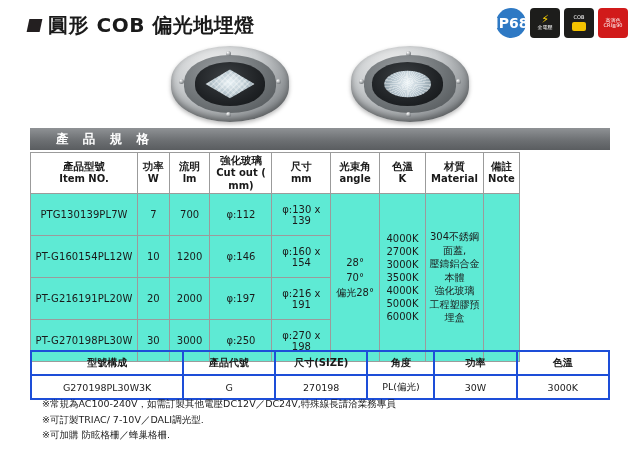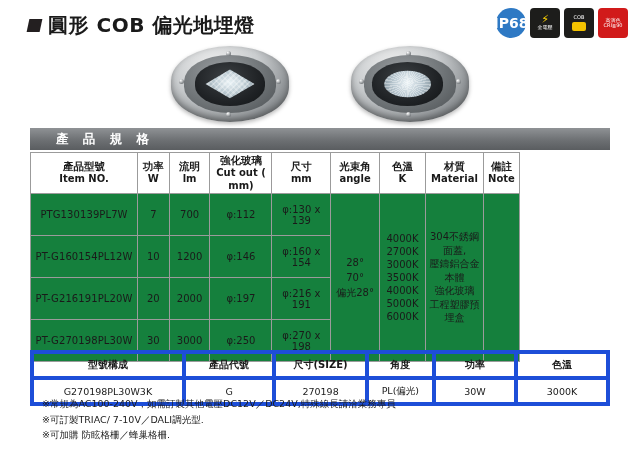--- a/index.html
+++ b/index.html
@@ -77,41 +77,41 @@
     background:linear-gradient(180deg,#8f9295 0%,#6d7073 55%,#5a5d60 100%);
     border-radius:0;
   }
   .spec-bar .label{
     position:absolute;left:26px;top:3px;color:#fff;font-size:12.5px;font-weight:bold;letter-spacing:5px;
   }
 
   
   table.spec{
     position:absolute;left:30px;top:152px;width:490px;border-collapse:collapse;
-    background:#15803d;font-size:9px;
+    background:#5eead4;font-size:9px;
   }
   table.spec th,table.spec td{
     border:1px solid #9b9b9b;text-align:center;vertical-align:middle;color:#1a1a1a;
   }
   table.spec thead th{
     height:34px;font-size:10.5px;font-weight:bold;line-height:1.25;background:#fff;
   }
   table.spec thead th .en{font-size:10px;}
   table.spec tbody td{height:39px;font-size:10px;}
   table.spec tbody td.model{font-size:10px;letter-spacing:.1px;}
   .angle-cell{line-height:1.5;font-size:10px;}
   .cct-cell{line-height:1.3;font-size:9.5px;}
   .mat-cell{line-height:1.35;font-size:9px;}
 
   
   table.code{
     position:absolute;left:30px;top:350px;width:580px;border-collapse:collapse;font-size:9.5px;
   }
   table.code th,table.code td{
-    border:4px solid #1d4ed8;text-align:center;height:20px;color:#1a1a1a;
+    border:2px solid #1d4ed8;text-align:center;height:20px;color:#1a1a1a;
   }
   table.code th{font-weight:bold;font-size:10px;}
   table.code td{font-size:9.5px;}
 
   
   .notes{position:absolute;left:30px;top:396px;font-size:9.5px;line-height:1.65;color:#1a1a1a;margin-left:12px;}
 </style>
 </head>
 <body>
 

